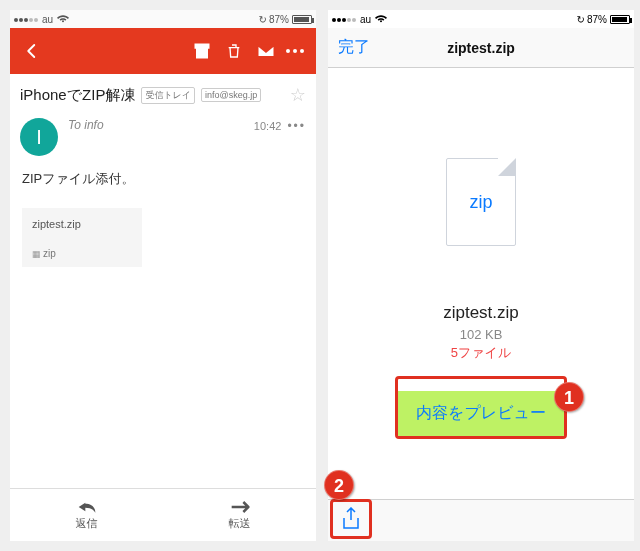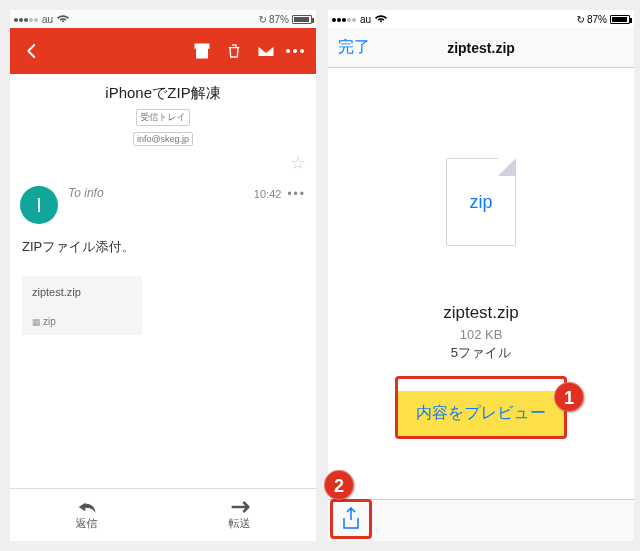--- a/index.html
+++ b/index.html
@@ -49,21 +49,20 @@
   }
   .redbar .sp { flex:1; }
   .redbar .ico { width:32px; height:32px; display:flex; align-items:center; justify-content:center; }
   .redbar svg { fill:#fff; }
   .moredots { display:flex; gap:3px; margin:0 6px 0 4px;}
   .moredots span{width:4px;height:4px;border-radius:50%;background:#fff;}
 
   .subjrow {
     display:flex; align-items:center; padding:10px 10px 8px 10px; gap:6px;
     border-bottom:0;
-    flex-direction:column;
   }
   .subj { font-size:15px; color:#222;}
   .chip { font-size:9px; color:#777; border:1px solid #ccc; border-radius:2px; padding:1px 3px;}
   .star { margin-left:auto; color:#cfcfcf; font-size:18px;}
 
   .senderrow {
     display:flex; padding:4px 10px 10px 10px; align-items:flex-start;
   }
   .avatar { width:38px; height:38px; border-radius:50%; background:#11a69a; color:#fff;
             display:flex; align-items:center; justify-content:center; font-size:20px; font-weight:300; margin-right:10px;}
@@ -102,24 +101,24 @@
   }
   .doc {
     width:70px; height:88px; border:1px solid #cfd4dc; border-radius:2px; background:#fff;
     position:relative; display:flex; align-items:center; justify-content:center;
     color:#0a7aff; font-size:18px; font-weight:400;
     position:absolute; top:90px;
   }
   .doc .fold{position:absolute;top:-1px;right:-1px;width:18px;height:18px;background:linear-gradient(135deg,#fff 48%,#cfd4dc 52%);}
   .fname{font-size:17px;color:#222;margin-top:4px;}
   .fsize{font-size:13px;color:#888;margin-top:4px;}
-  .fcount{font-size:13px;color:#404040;margin-top:2px;}
+  .fcount{font-size:13px;color:#ef4444;margin-top:2px;}
 
   .previewbtn{
-    color:#0a7aff; font-size:16px; padding:12px 18px; margin-top:12px; background:#fde047;
+    color:#0a7aff; font-size:16px; padding:12px 18px; margin-top:12px; background:#bef264;
   }
   .hlbox{ border:3px solid #e03020; border-radius:4px; }
 
   .bottombar2{
     height:42px; border-top:1px solid #d0d0d0; background:#f9f9f9; display:flex; align-items:center;
     padding:0 8px;
   }
   .sharebtn{ width:36px; height:34px; display:flex; align-items:center; justify-content:center;}
   .sharebtn svg{stroke:#0a7aff; fill:none; stroke-width:1.5;}
 

